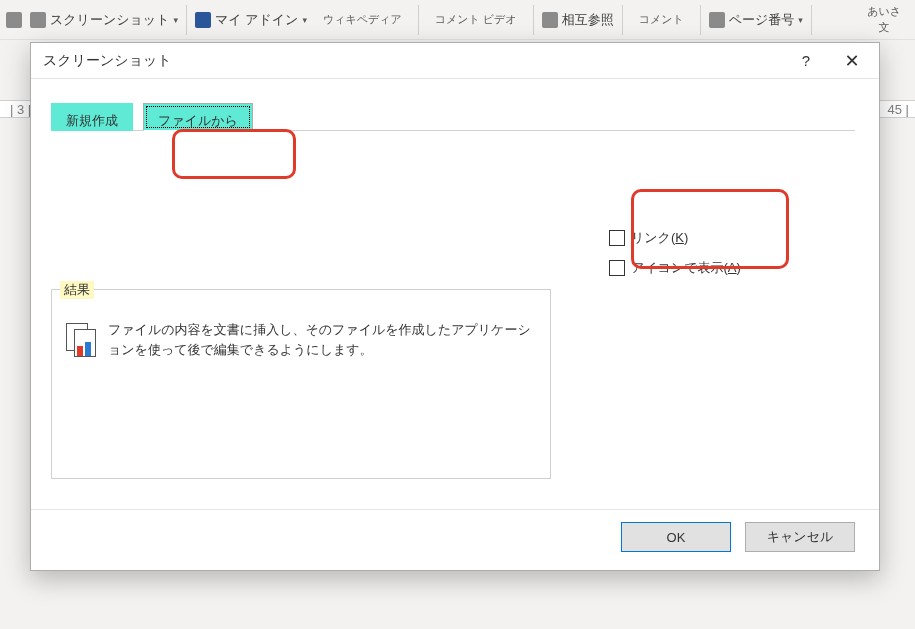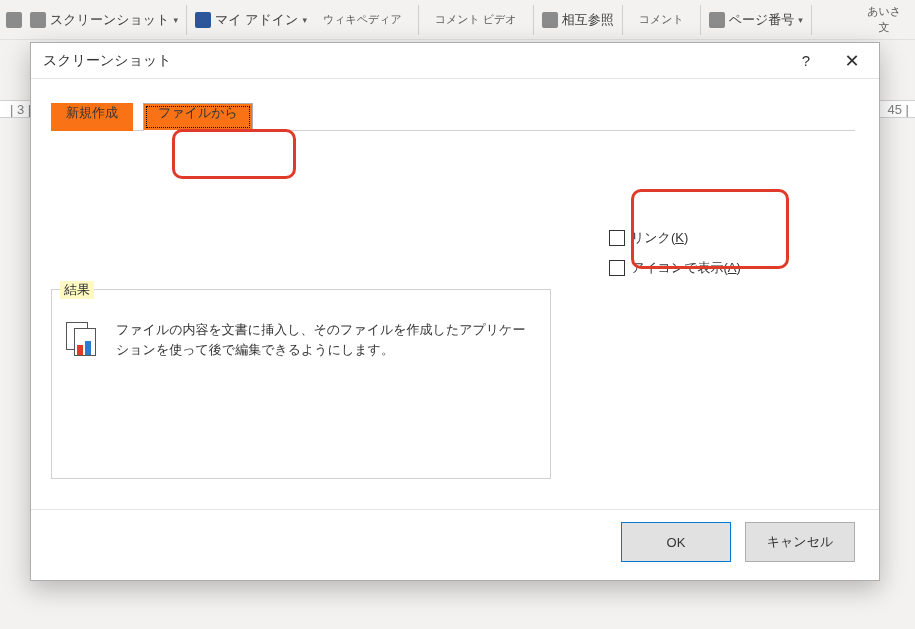--- a/index.html
+++ b/index.html
@@ -16,50 +16,50 @@
     .ruler{position:absolute;top:100px;left:0;right:0;height:18px;background:#fff;border-top:1px solid #d0d0d0;border-bottom:1px solid #d0d0d0;font-size:10px;color:#808080;display:flex;align-items:center;padding-left:4px}
     .ruler .rnum{padding:0 6px}
     .ruler .rend{margin-left:auto;padding-right:6px}
     .dialog{position:absolute;left:30px;top:42px;width:850px;background:#fff;border:1px solid #adadad;box-shadow:0 8px 24px rgba(0,0,0,.25)}
     .titlebar{display:flex;align-items:center;height:36px;padding:0 4px 0 12px;border-bottom:1px solid #e5e5e5}
     .titlebar .t-title{flex:1;color:#333;font-size:14px}
     .t-btn{width:46px;height:32px;display:flex;align-items:center;justify-content:center;color:#333;font-size:15px;background:transparent}
     .t-close{font-size:18px}
     .body{padding:18px 24px 16px 20px}
     .tabs{position:relative;height:34px;border-bottom:1px solid #d0d0d0;margin-bottom:18px}
-    .tab{position:absolute;bottom:-1px;height:28px;padding:0 14px;display:flex;align-items:flex-start;color:#333;background:#f97316;border:1px solid transparent;cursor:pointer}
+    .tab{position:absolute;bottom:-1px;height:28px;padding:0 14px;display:flex;align-items:flex-end;color:#333;background:#5eead4;border:1px solid transparent;cursor:pointer}
     .tab.inactive{left:0;border:1px solid transparent}
     .tab.active{left:92px;border:1px solid #adadad;border-bottom:1px solid #fff;outline:1px dotted #000;outline-offset:-4px}
     .hl-red{position:absolute;border:3px solid #e03b2a;border-radius:10px;pointer-events:none}
     .hl-tab{left:141px;top:86px;width:124px;height:50px}
     .hl-browse{left:600px;top:146px;width:158px;height:80px}
     .row1{display:flex;align-items:flex-start;gap:12px}
     .lblk{flex:0 0 538px}
     .fld-lbl{margin-bottom:6px;color:#333}
     .fld-lbl u{text-decoration:underline}
     .txt{width:100%;height:28px;border:1px solid #7a7a7a;padding:4px 6px;font-size:13px;color:#333;outline:none}
     .browse-wrap{padding-top:18px}
     .btn{height:30px;padding:0 22px;background:#e1e1e1;border:1px solid #adadad;color:#333;cursor:pointer}
     .chk-col{margin-top:98px;margin-left:558px}
     .chk{display:flex;align-items:center;gap:6px;margin-bottom:12px;color:#333}
     .chk-box{width:16px;height:16px;border:1px solid #333;background:#fff}
     .chk u{text-decoration:underline}
     .result-group{margin-top:12px;border:1px solid #d0d0d0;padding:16px 14px 20px;position:relative;width:500px;height:190px}
     .result-group .legend{position:absolute;top:-9px;left:8px;background:#fef9c3;padding:0 4px;color:#333;font-size:13px}
-    .result-row{display:flex;gap:14px;align-items:center;margin-top:14px}
+    .result-row{display:flex;gap:6px;align-items:flex-end;margin-top:14px}
     .result-icon{width:36px;height:36px;position:relative;flex:0 0 36px}
     .ri-doc{position:absolute;width:22px;height:28px;border:1px solid #555;background:#fff}
     .ri-doc.back{left:0;top:0}
     .ri-doc.front{left:8px;top:6px}
     .ri-bar{position:absolute;width:6px;height:10px;bottom:3px}
     .ri-bar.b1{left:11px;background:#e03b2a}
     .ri-bar.b2{left:19px;height:14px;background:#2b7bd3}
     .result-text{color:#333;line-height:1.5;font-size:13px}
     .footer{display:flex;justify-content:flex-end;gap:14px;padding:12px 24px 18px;border-top:1px solid #e5e5e5;margin-top:14px}
-    .footer .btn{width:110px;height:40px;padding:0}
+    .footer .btn{width:110px;height:30px;padding:0}
     .footer .btn.primary{border:1px solid #0078d4}
   </style>
 </head>
 <body>
 
 <div class="ribbon-bg">
   <div class="rb-small">
     <div class="rb-ico"></div>
   </div>
   <div class="rb-small">

